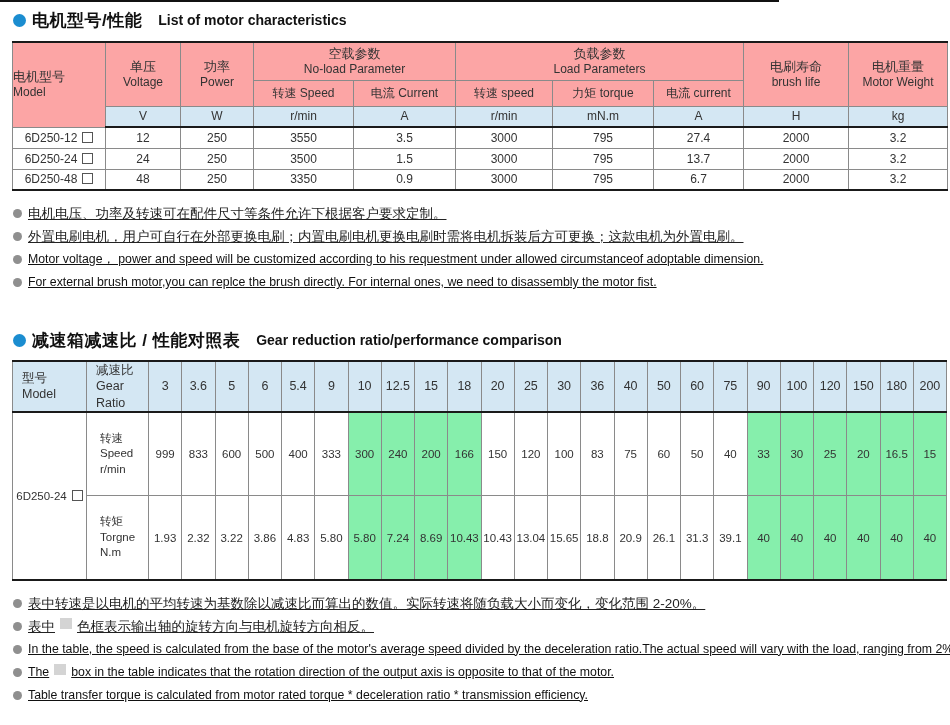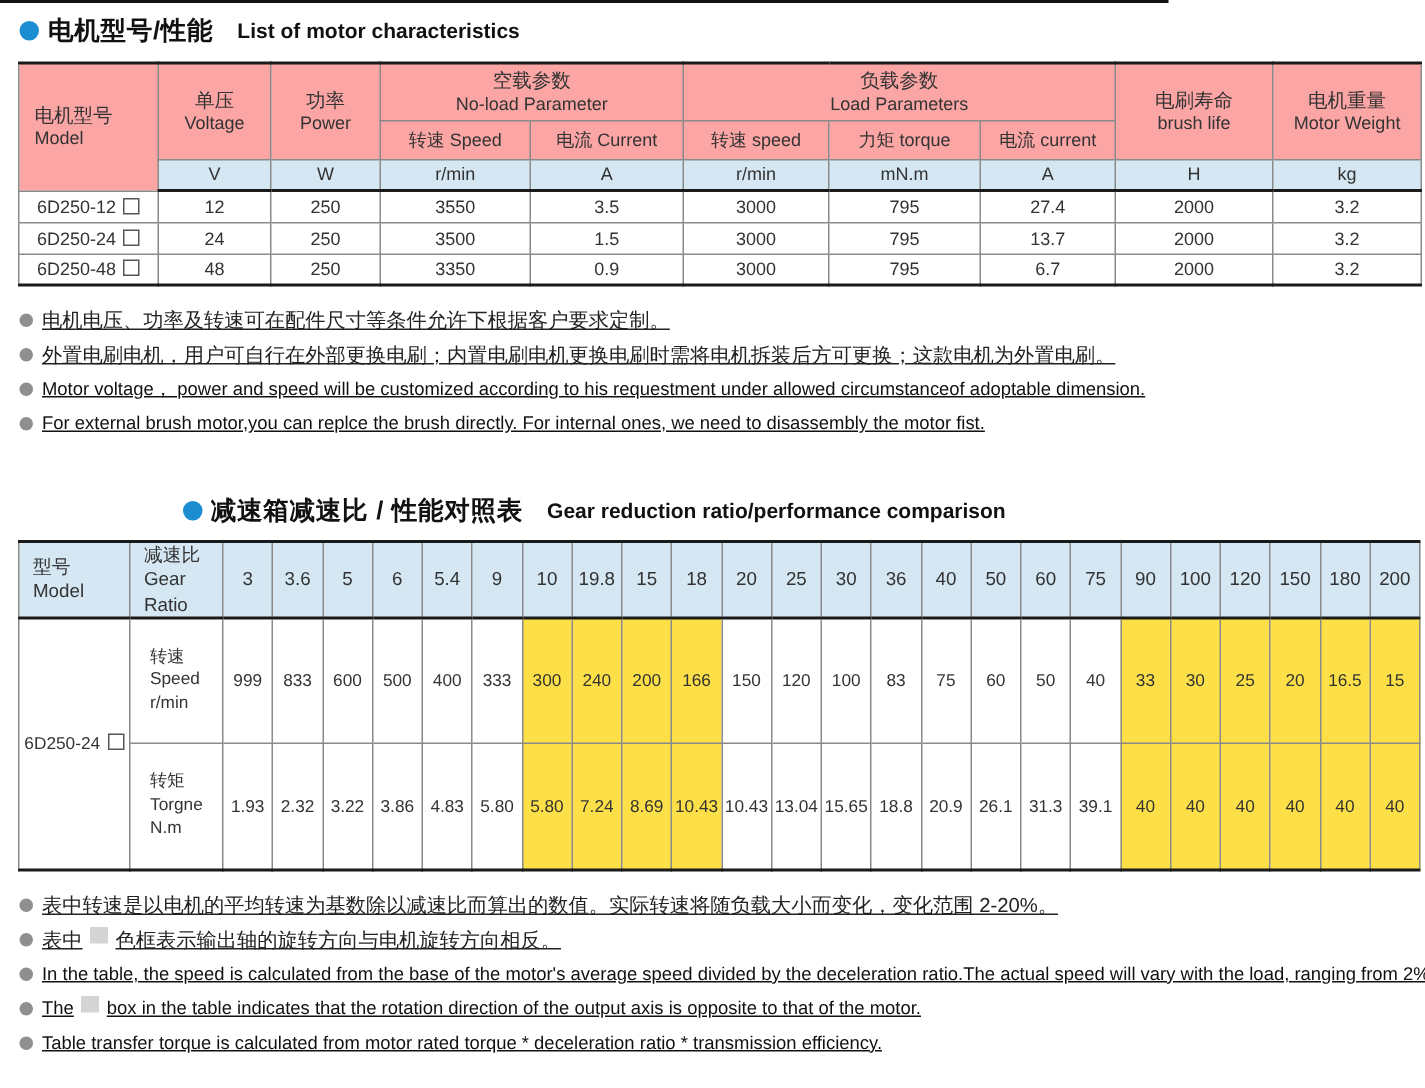--- a/index.html
+++ b/index.html
@@ -25,46 +25,46 @@
   .t1 { width:935px; margin-top:10px; border-top:2px solid #1a1a1a; border-bottom:2px solid #1a1a1a; }
   .t1 tr.g1 { height:38px; }
   .t1 tr.g2 { height:26px; }
   .t1 tr.units { height:21px; }
   .t1 tr.data { height:21px; }
   .t1 .hcell { background:#fca5a5; font-size:12px; line-height:1.25; }
   .t1 .hcell .zh { font-size:13px; }
   .t1 .hcell .en { font-size:12px; }
   .t1 tr.units td { background:#d4e7f3; border-bottom:2px solid #1a1a1a; font-size:12px; }
   .t1 tr.data td { font-size:12px; border-top:1px solid #555; }
-  .t1 .model-h { text-align:left; padding-left:10px;margin-left:48px; }
+  .t1 .model-h { text-align:left; padding-left:0;margin-left:48px; }
 
   
   .t2 { width:935px; margin-top:9px; border-top:2px solid #1a1a1a; border-bottom:2px solid #1a1a1a; }
   .t2 tr.hdr { height:46px; }
   .t2 tr.hdr td { background:#d4e7f3; border-bottom:2px solid #1a1a1a; font-size:12.5px; line-height:1.3; }
   .t2 tr.hdr td.lab { text-align:left; padding-left:9px; }
   .t2 tr.body { height:84px; }
   .t2 tr.body td { font-size:11.5px; }
-  .t2 td.rev { background:#fde047; }
+  .t2 td.rev { background:#86efac; }
   .t2 .rowlabel { text-align:left; padding-left:13px; font-size:12.5px; line-height:1.35; }
   .t2 .modelcell { font-size:12.5px; }
 
   
   .cb { display:inline-block; width:11px; height:11px; border:1px solid #555; background:#fff;
         vertical-align:-1px; margin-left:5px; }
 
   
   .notes { list-style:none; margin:14px 0 0 13px; }
   .notes li { display:flex; align-items:flex-start; font-size:13.5px; color:#222;
               line-height:17px; margin-bottom:6px; white-space:nowrap;text-decoration:underline; }
   .notes li.en { font-size:12.3px; color:#111; }
   .nbullet { width:9px; height:9px; border-radius:50%; background:#8f8f8f; flex:none; margin:4px 6px 0 0; }
   .graybox { display:inline-block; width:12px; height:11px; background:#d4d4d4; margin:0 5px;
              vertical-align:-1px; flex:none; }
-  .gap2 { margin-top:38px;justify-content:center; }
+  .gap2 { margin-top:38px; }
 </style>
 </head>
 <body>
 
 <div class="page">
 
   <div class="sec-title">
     <span class="dot"></span>
     <span class="t-zh">电机型号/性能</span>
     <span class="t-en">List of motor characteristics</span>
@@ -211,21 +211,21 @@
         <div>减速比</div>
         <div>Gear Ratio</div>
       </td>
     <td>3</td>
           <td>3.6</td>
           <td>5</td>
           <td>6</td>
           <td>5.4</td>
           <td>9</td>
           <td>10</td>
-          <td>19.8</td>
+          <td>12.5</td>
           <td>15</td>
           <td>18</td>
           <td>20</td>
           <td>25</td>
           <td>30</td>
           <td>36</td>
           <td>40</td>
           <td>50</td>
           <td>60</td>
           <td>75</td>

